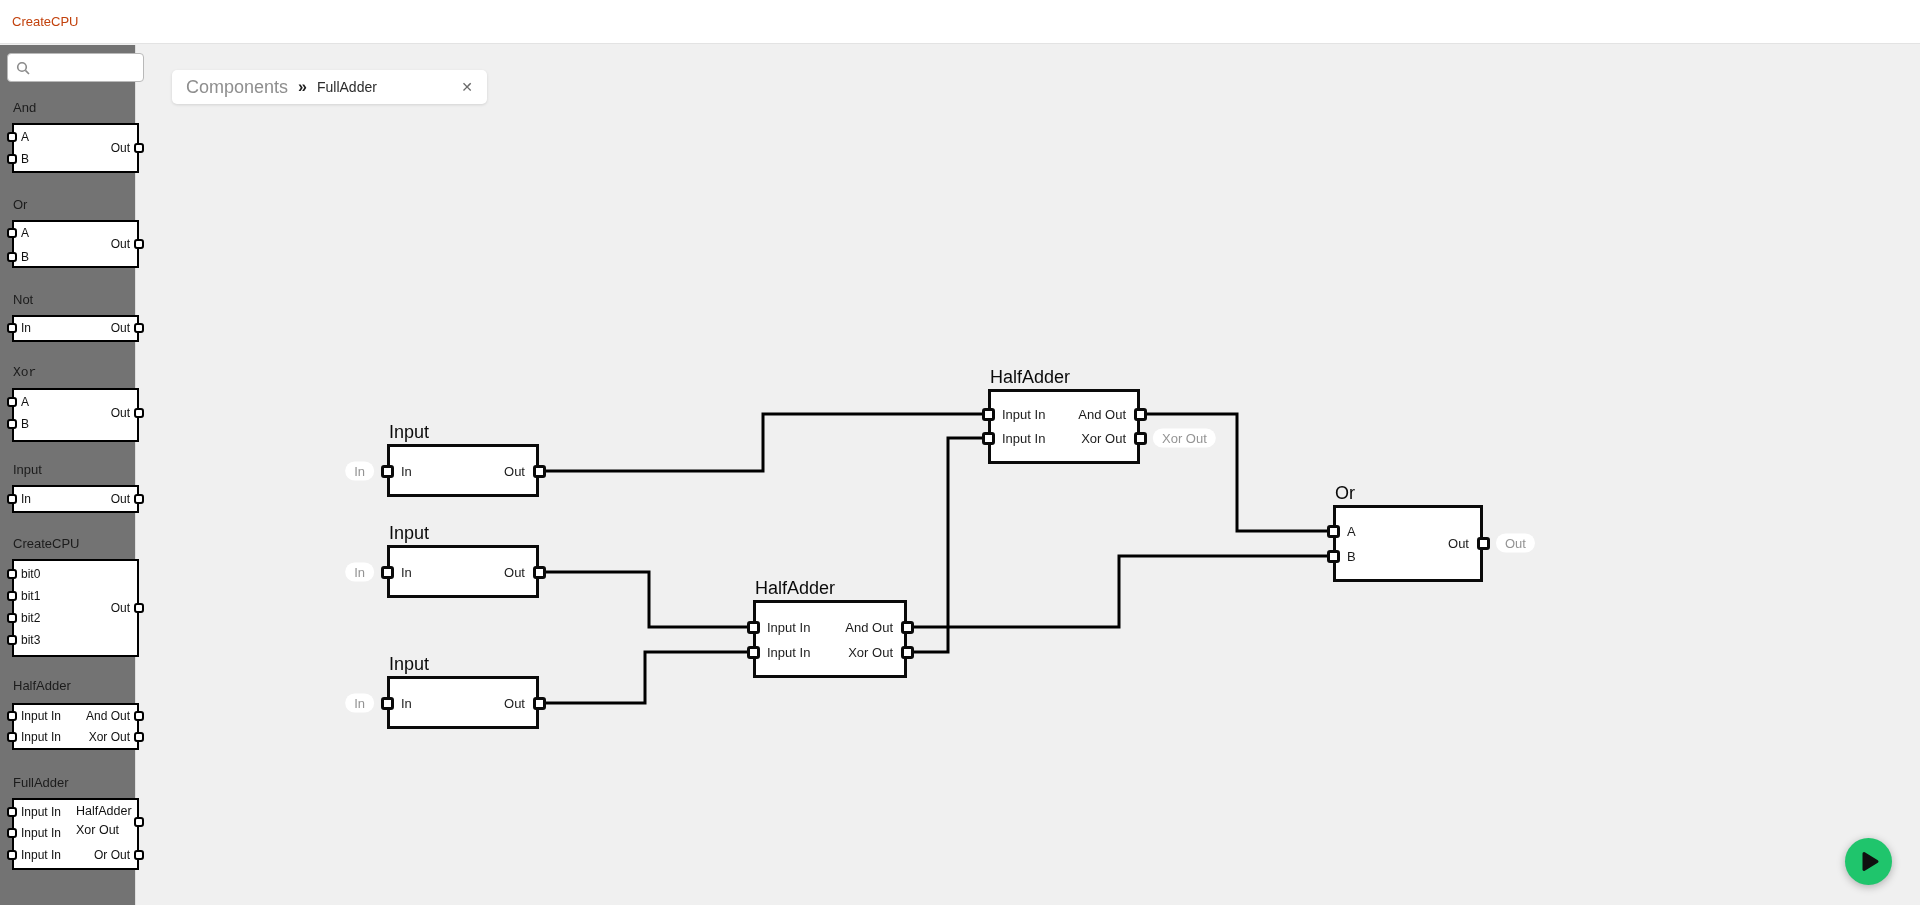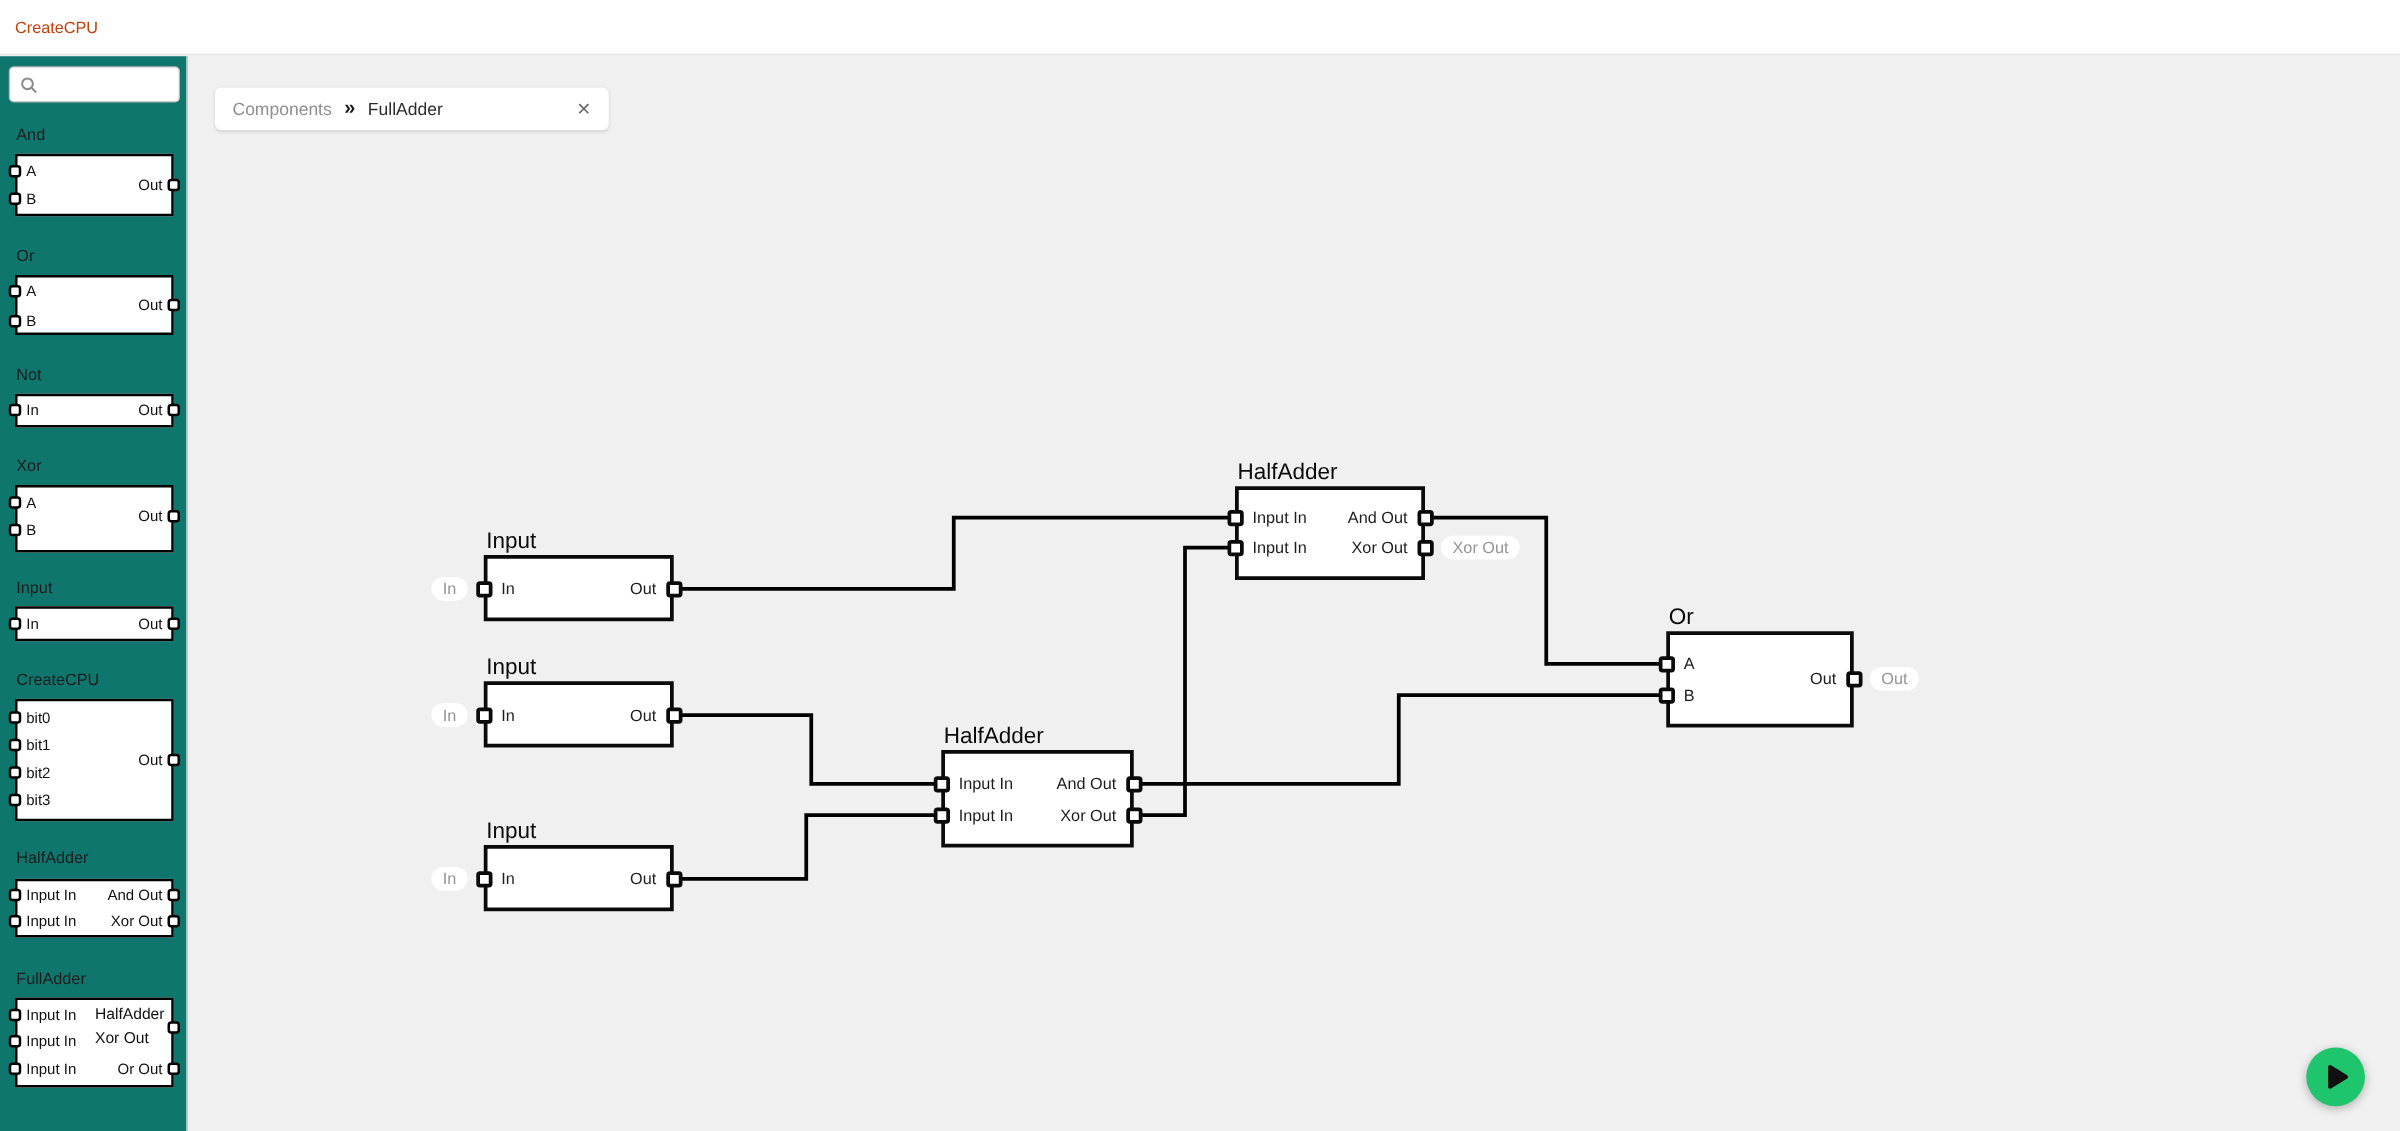--- a/index.html
+++ b/index.html
@@ -4,21 +4,21 @@
 <style>
   html,body{margin:0;padding:0;background:#f0f0f0;font-family:"Liberation Sans",sans-serif;}
   .stage{position:relative;width:1920px;height:905px;background:#f0f0f0;overflow:hidden;}
 
   
   .topbar{position:absolute;left:0;top:0;width:100%;height:44px;background:#fff;
     border-bottom:1px solid #e3e3e3;z-index:40;display:flex;align-items:center;box-sizing:border-box;}
   .topbar .title{margin-left:12px;font-size:13px;color:#c2410c;}
 
   
-  .sidebar{position:absolute;left:0;top:45px;bottom:0;width:150px;background:#0f766e;
+  .sidebar{position:absolute;left:0;top:45px;bottom:0;width:136px;background:#737373;
     border-right:1px solid #dedede;z-index:30;box-sizing:border-box;}
   .sb-content{position:absolute;inset:0;}
   .search{position:absolute;left:7px;top:8px;width:137px;height:29px;border:1px solid #b9b9b9;
     border-radius:4px;background:#fff;display:flex;align-items:center;padding-left:8px;box-sizing:border-box;}
   .search input{border:none;outline:none;width:98px;font-size:12px;margin-left:5px;background:transparent;
     font-family:"Liberation Sans",sans-serif;}
   .sb-label{position:absolute;left:13px;font-size:13px;color:#1c1c1c;white-space:nowrap;}
   .sb-box{position:absolute;left:12px;width:127px;background:#fff;border:2px solid #000;box-sizing:border-box;}
   .sb-port{position:absolute;width:10px;height:10px;background:#fff;border:2px solid #000;
     border-radius:3px;box-sizing:border-box;}
@@ -26,21 +26,21 @@
   .sb-port.right{right:-7px;}
   .sb-in-label{position:absolute;left:7px;transform:translateY(-50%);font-size:12px;color:#111;white-space:nowrap;}
   .sb-out-label{position:absolute;right:7px;transform:translateY(-50%);font-size:12px;color:#111;white-space:nowrap;}
   .sb-out-lines{position:absolute;left:62px;top:2px;font-size:12.5px;line-height:19px;color:#111;white-space:nowrap;}
   .sb-out-lines span{display:block;}
 
   
   .tab{position:absolute;left:172px;top:70px;width:315px;height:34px;background:#fff;border-radius:5px;
     box-shadow:0 1px 3px rgba(0,0,0,0.12);display:flex;align-items:center;padding:0 14px;
     box-sizing:border-box;z-index:20;}
-  .crumb-root{color:#8e8e8e;font-size:14px;}
+  .crumb-root{color:#8e8e8e;font-size:18px;}
   .crumb-sep{margin:0 10px;font-size:16px;font-weight:bold;color:#1c1c1c;}
   .tab-title{color:#2b2b2b;font-size:14px;}
   .tab-close{margin-left:auto;color:#6a6a6a;font-size:14px;cursor:pointer;line-height:1;}
 
   
   .wire-layer{position:absolute;left:0;top:0;z-index:5;}
   .wire-layer polyline{fill:none;stroke:#000;stroke-width:3;}
 
   
   .nodes{position:absolute;inset:0;z-index:10;}
@@ -165,21 +165,21 @@
           <div class="sb-port right" style="top: 17px;"></div>
           <div class="sb-out-label" style="top: 22px;">Out</div>
         </div>
         <div class="sb-label" style="top: 247px;">Not</div>
         <div class="sb-box" style="top: 270px; height: 27px;">
           <div class="sb-port left" style="top: 6px;"></div>
           <div class="sb-in-label" style="top: 11px;">In</div>
           <div class="sb-port right" style="top: 6px;"></div>
           <div class="sb-out-label" style="top: 11px;">Out</div>
         </div>
-        <div class="sb-label" style="top: 320px;">Xor</div>
+        <div class="sb-label" style="top: 320px; font-family: Liberation Mono, monospace;">Xor</div>
         <div class="sb-box" style="top: 343px; height: 54px;">
           <div class="sb-port left" style="top: 7px;"></div>
           <div class="sb-in-label" style="top: 12px;">A</div>
           <div class="sb-port left" style="top: 29px;"></div>
           <div class="sb-in-label" style="top: 34px;">B</div>
           <div class="sb-port right" style="top: 18px;"></div>
           <div class="sb-out-label" style="top: 23px;">Out</div>
         </div>
         <div class="sb-label" style="top: 417px;">Input</div>
         <div class="sb-box" style="top: 440px; height: 28px;">

